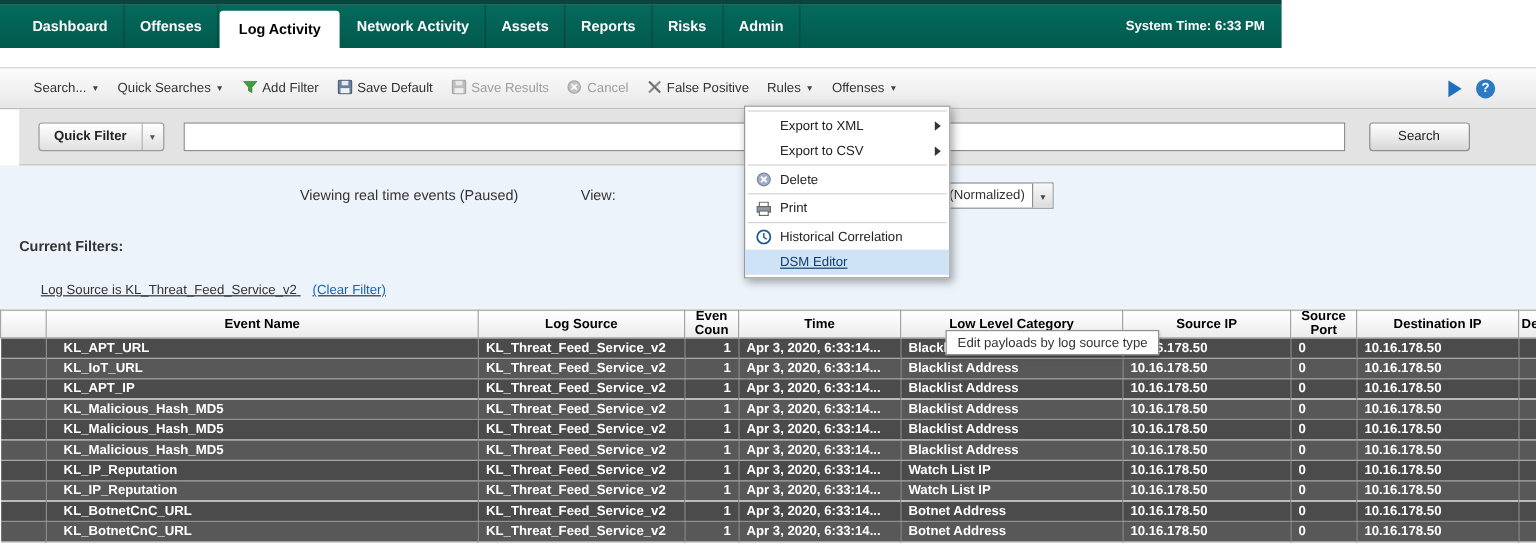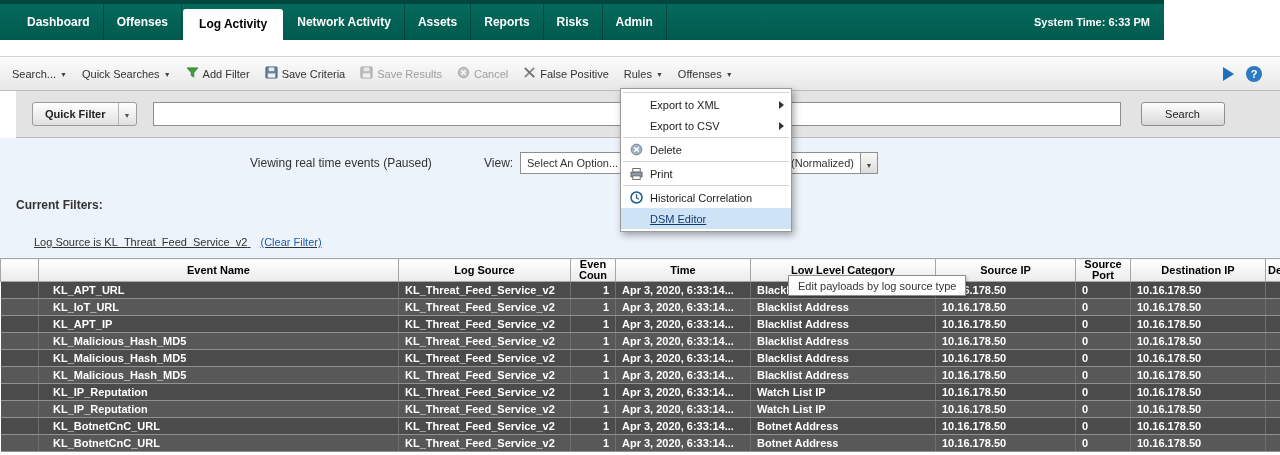--- a/index.html
+++ b/index.html
@@ -4,21 +4,21 @@
 <style>
   * { margin:0; padding:0; box-sizing:border-box; }
   html,body { width:1280px; height:455px; }
   body {
     position:relative; overflow:hidden; background:#fff;
     font-family:"Liberation Sans", sans-serif; color:#333;
   }
 
   
   .nav {
-    position:absolute; top:0; left:0; width:1164px; height:40px;
+    position:absolute; top:0; left:0; width:1068px; height:40px;
     background:linear-gradient(#046a5c,#015a4e);
     border-top:4px solid #02473e;
   }
   .tabs { display:flex; height:36px; padding-left:14px; align-items:flex-end; }
   .tab {
     color:#fff; font-size:12px; font-weight:bold; padding:0 13px;
     height:36px; line-height:36px; border-right:1px solid rgba(0,0,0,.28);
     white-space:nowrap; cursor:default;
   }
   .tab.active {
@@ -28,21 +28,21 @@
   .system-time {
     position:absolute; right:14px; top:0; height:36px; line-height:36px;
     color:#fff; font-size:11px; font-weight:bold;
   }
 
   
   .toolbar {
     position:absolute; top:56px; left:0; width:1280px; height:35px;
     background:linear-gradient(#fcfcfc,#e7e7e7);
     border-top:1px solid #d2d2d2; border-bottom:1px solid #bdbdbd;
-    display:flex; align-items:center; padding:0 12px; gap:15px; font-size:11px;
+    display:flex; align-items:center; padding:0 28px; gap:15px; font-size:11px;
   }
   .titem { display:flex; align-items:center; gap:4px; white-space:nowrap; cursor:default; }
   .titem.disabled { color:#9e9e9e; }
   .caret::after { content:"▼"; font-size:7px; color:#444; position:relative; top:-1px; }
   .toolbar-right { margin-left:auto; display:flex; align-items:center; gap:12px; padding-right:6px; }
   .play-icon { width:0; height:0; border-left:11px solid #1e6fc0; border-top:7px solid transparent; border-bottom:7px solid transparent; }
   .help-icon {
     width:16px; height:16px; border-radius:50%; background:#2d79c2; color:#fff;
     font-size:11px; font-weight:bold; text-align:center; line-height:16px;
   }
@@ -161,21 +161,21 @@
           <path d="M1 2h12L8.5 7.2V12l-3-1.7V7.2Z" fill="#3f9c3f" stroke="#2a752a" stroke-width="0.6"></path>
         </svg></span>
     <span>Add Filter</span>
   </div>
   <div class="titem">
     <span class="ic"><svg width="13" height="13" viewBox="0 0 14 14">
           <rect x="1" y="1" width="12" height="12" rx="1" fill="#6b7f9e" stroke="#4a5a73"></rect>
           <rect x="4" y="1.5" width="6" height="4" fill="#e5ebf3"></rect>
           <rect x="3" y="8" width="8" height="4.5" fill="#eef2f7"></rect>
         </svg></span>
-    <span>Save Criteria</span>
+    <span>Save Default</span>
   </div>
   <div class="titem disabled">
     <span class="ic"><svg width="13" height="13" viewBox="0 0 14 14">
           <rect x="1" y="1" width="12" height="12" rx="1" fill="#bdbdbd" stroke="#a3a3a3"></rect>
           <rect x="4" y="1.5" width="6" height="4" fill="#e9e9e9"></rect>
           <rect x="3" y="8" width="8" height="4.5" fill="#efefef"></rect>
         </svg></span>
     <span>Save Results</span>
   </div>
   <div class="titem disabled">
@@ -211,24 +211,20 @@
     <span class="lbl">Quick Filter</span>
     <span class="arrow"></span>
   </div>
   <input class="qf-input" type="text" value="" style="">
   <button class="search-btn">Search</button>
 </div>
 
 <div class="info-area">
   <div class="viewing-text">Viewing real time events (Paused)</div>
   <div class="view-label">View:</div>
-  <div class="select select1">
-    <span class="txt">Select An Option...</span>
-    <span class="arrow-box"></span>
-  </div>
   <div class="select select2">
     <span class="txt">Default (Normalized)</span>
     <span class="arrow-box"></span>
   </div>
   <div class="filters-title">Current Filters:</div>
   <div class="filter-line">
     <span>Log Source is KL_Threat_Feed_Service_v2</span>
     <span class="clear-link">(Clear Filter)</span>
   </div>
 </div>

